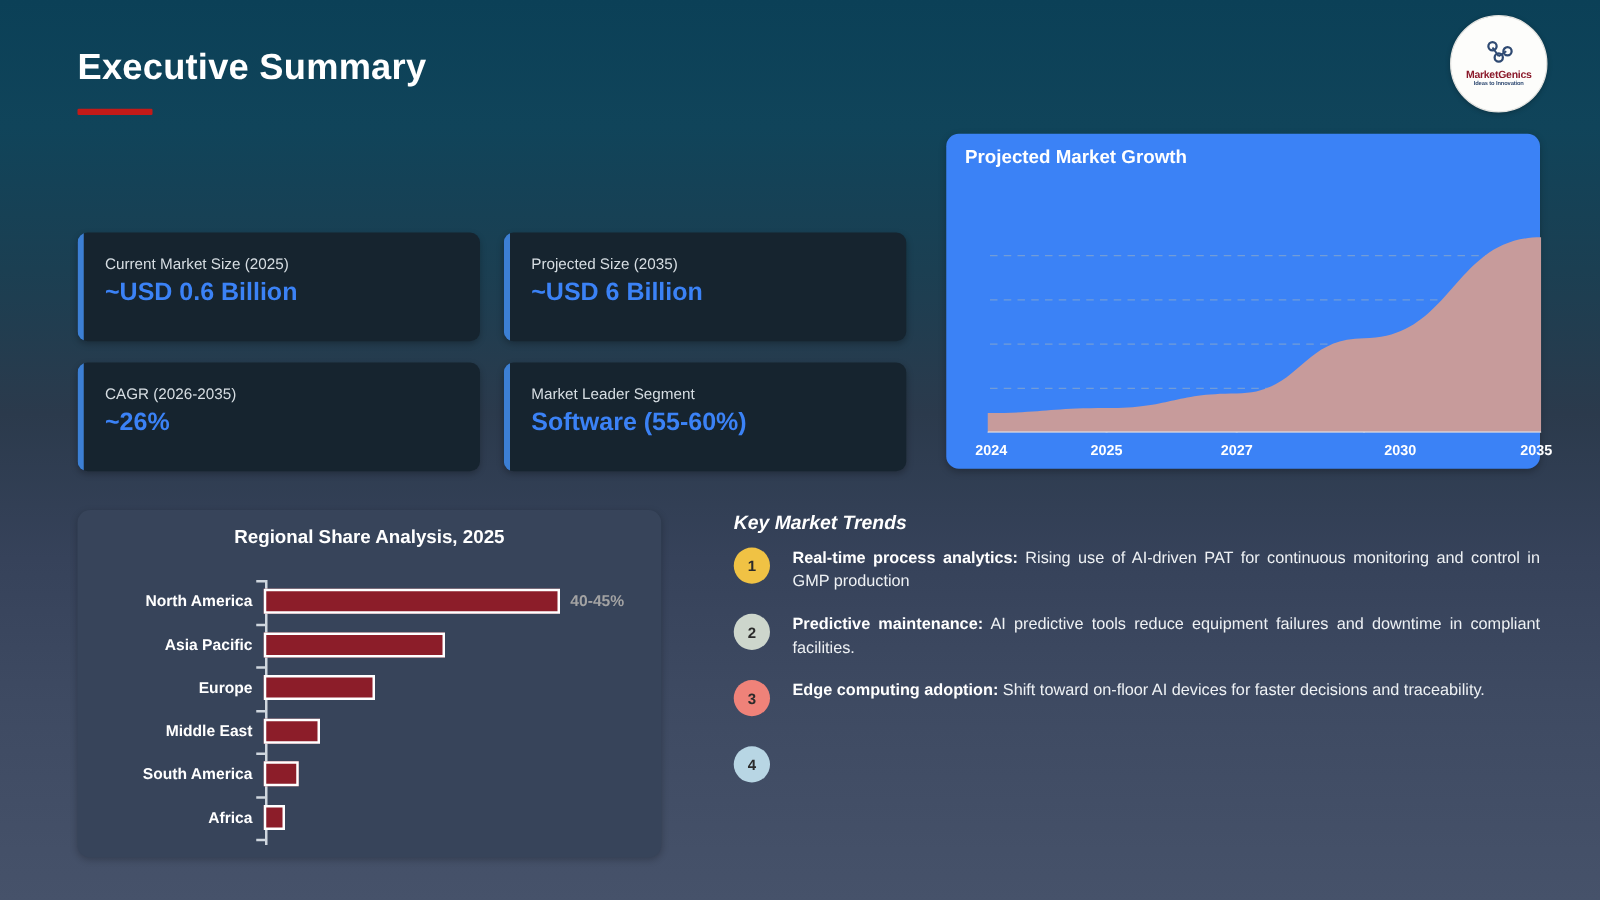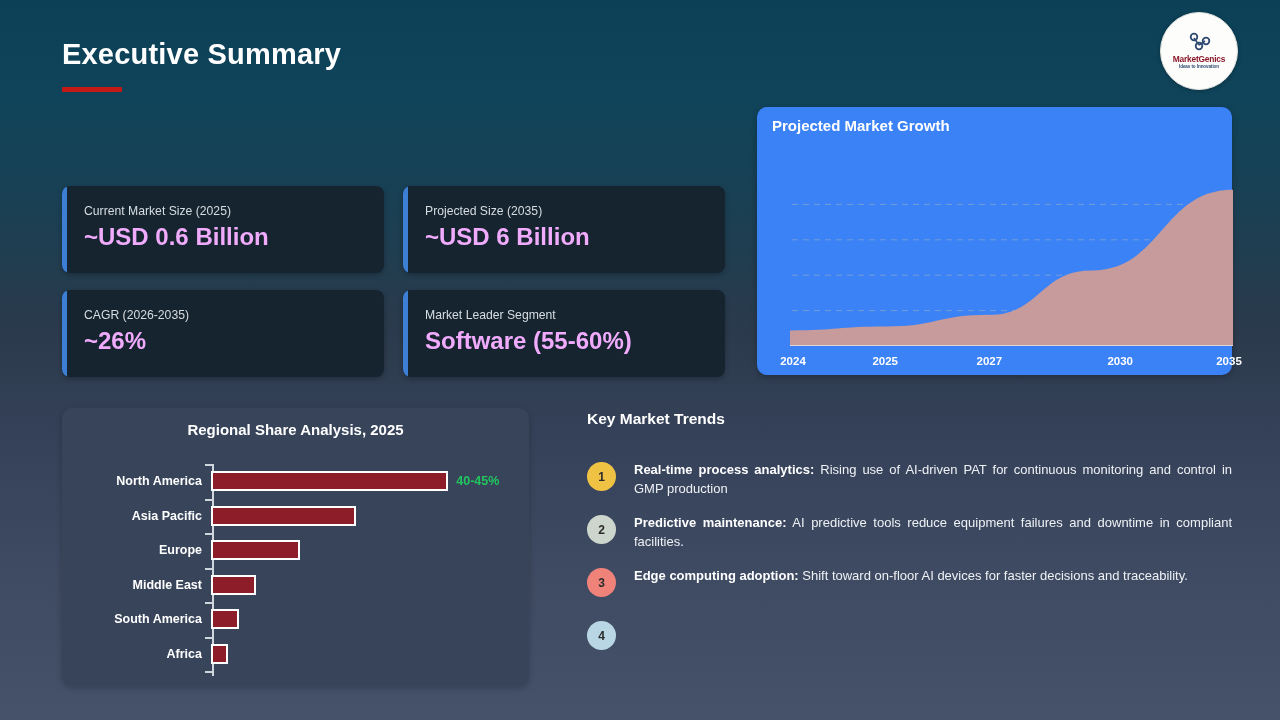--- a/index.html
+++ b/index.html
@@ -44,21 +44,21 @@
   }
   .card::before{
     content:"";position:absolute;left:0;top:0;bottom:0;width:5px;background:#3c7fd4;
     border-top-left-radius:8px;border-bottom-left-radius:8px;
   }
   .card:nth-child(1){left:0;top:0;}
   .card:nth-child(2){left:341px;top:0;}
   .card:nth-child(3){left:0;top:104px;}
   .card:nth-child(4){left:341px;top:104px;}
   .card-label{position:absolute;left:22px;top:18px;font-size:12.2px;color:#d6dde2;font-weight:normal;text-align:center;}
-  .card-value{position:absolute;left:22px;top:37px;font-size:24px;font-weight:bold;color:#f0abfc;}
+  .card-value{position:absolute;left:22px;top:37px;font-size:20px;font-weight:bold;color:#3b82f6;}
 
   
   .growth-panel{
     position:absolute;left:757px;top:107px;width:475px;height:268px;
     background:#3b82f6;border-radius:10px;box-shadow:0 2px 6px rgba(0,0,0,.25);
   }
   .growth-title{position:absolute;left:15px;top:10px;font-size:15px;font-weight:bold;color:#fff;}
   .growth-plot{position:absolute;left:33px;top:62px;width:443px;height:177px;}
   .growth-plot svg{display:block;}
   .growth-xlabels{position:absolute;left:15px;top:248px;width:450px;height:16px;}
@@ -79,30 +79,30 @@
   .bar-row{position:absolute;left:0;width:467px;height:26px;display:flex;align-items:center;}
   .bar-label{
     width:149px;text-align:right;padding-right:9px;box-sizing:border-box;
     font-size:12.5px;font-weight:bold;color:#ffffff;
   }
   .bar-track{position:relative;flex:1;height:26px;display:flex;align-items:center;}
   .bar{
     height:20px;background:#8c1d29;border:2px solid #ffffff;box-sizing:border-box;
   }
   .bar-value{
-    margin-left:8px;font-size:12.5px;font-weight:bold;color:#22c55e;white-space:nowrap;
+    margin-left:8px;font-size:12.5px;font-weight:bold;color:#a3a3a3;white-space:nowrap;
   }
   .axis-line{
     position:absolute;left:150px;top:6px;width:2px;height:212px;background:#cfd6de;
   }
   .axis-tick{position:absolute;left:143px;width:8px;height:2px;background:#cfd6de;}
 
   
   .trends{position:absolute;left:587px;top:410px;width:645px;}
-  .trends-title{font-size:15.5px;font-weight:bold;color:#ffffff;margin:0 0 32px 0;}
+  .trends-title{font-size:15.5px;font-weight:bold;color:#ffffff;margin:0 0 8px 0;font-style:italic;}
   .trend{position:relative;min-height:42px;margin-bottom:11px;padding-left:47px;}
   .badge{
     position:absolute;left:0;top:2px;width:29px;height:29px;border-radius:50%;
     display:flex;align-items:center;justify-content:center;
     font-size:12px;font-weight:bold;color:#2b2b2b;
   }
   .trend-text{
     font-size:13px;line-height:19px;color:#eef1f4;text-align:justify;
   }
   .trend-text b{font-weight:bold;color:#ffffff;}

